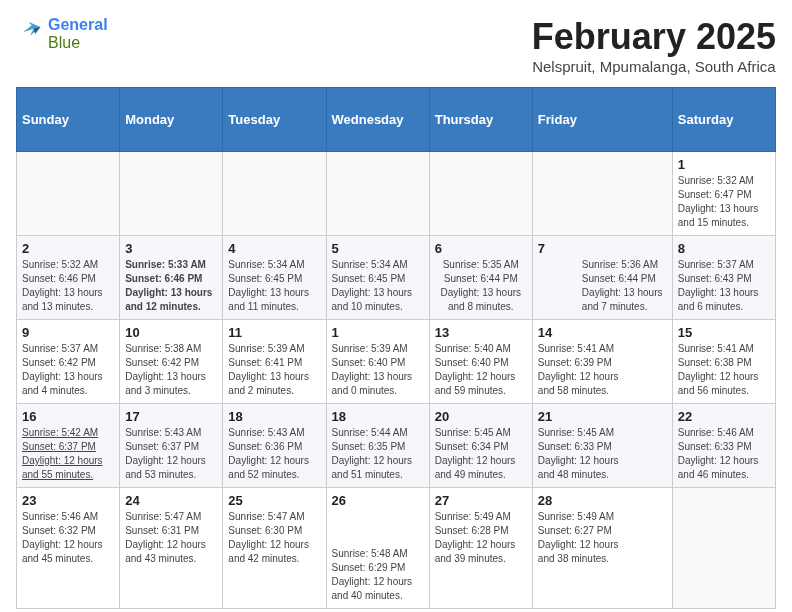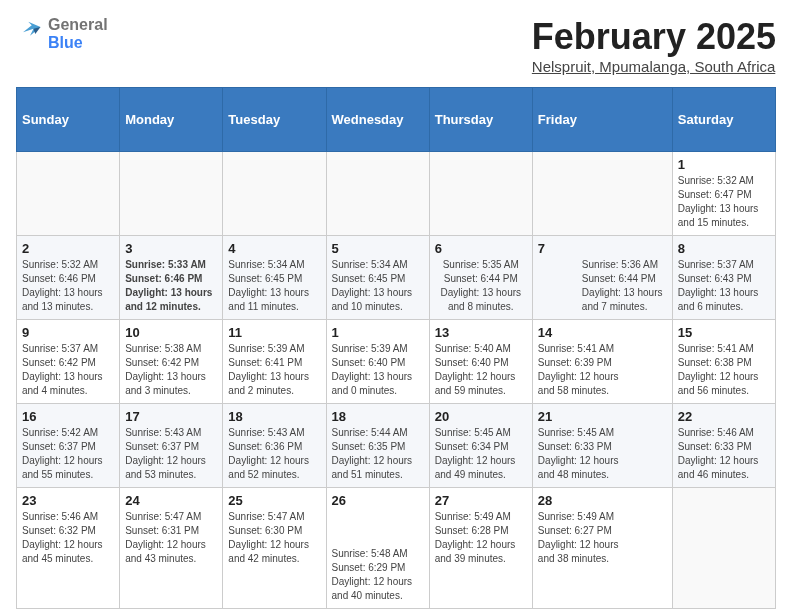--- a/index.html
+++ b/index.html
@@ -19,31 +19,30 @@
     .logo {
       display: flex;
       align-items: center;
       gap: 4px;
     }
     .logo-bird {
       width: 28px;
       height: 28px;
     }
     .title-section {
-      text-align: left;
+      text-align: center;
     }
     .month-title {
       font-size: 36px;
       font-weight: bold;
       color: #222;
     }
     .location-title {
       font-size: 15px;
       color: #444;
-      text-decoration: underline;
     }
     .calendar-table {
       width: 100%;
       border-collapse: collapse;
       border: 1px solid #ccc;
     }
     .calendar-table th {
       background: #3a7abf;
       color: #fff;
       font-size: 13px;
@@ -84,22 +83,22 @@
 </head>
 <body>
 
 <div class="header-section">
   <div class="logo">
     <svg class="logo-bird" viewBox="0 0 32 32">
       <polygon points="28,8 16,18 20,10 8,14 18,6 14,2" fill="#4a9fd4"></polygon>
       <polygon points="28,8 20,10 22,16" fill="#2a5c8a"></polygon>
     </svg>
     <div>
-      <div style="font-size:16px;font-weight:bold;color:#737373;line-height:1.1">General</div>
-      <div style="font-size:16px;font-weight:bold;color:#3b82f6;line-height:1.1">Blue</div>
+      <div style="font-size:16px;font-weight:bold;color:#3b82f6;line-height:1.1">General</div>
+      <div style="font-size:16px;font-weight:normal;color:#4d7c0f;line-height:1.1">Blue</div>
     </div>
   </div>
   <div class="title-section">
     <div class="month-title">February 2025</div>
     <div class="location-title">Nelspruit, Mpumalanga, South Africa</div>
   </div>
 </div>
 
 <table class="calendar-table">
   <thead>
@@ -227,21 +226,21 @@
           <span class="day-number">15</span>
           <div class="day-info" style="white-space: pre-line;">Sunrise: 5:41 AM
 Sunset: 6:38 PM
 Daylight: 12 hours
 and 56 minutes.</div>
         </td>
       </tr>
       <tr>
         <td>
           <span class="day-number">16</span>
-          <div class="day-info" style="white-space: pre-line;">Sunrise: 5:42 AM
+          <div class="day-info" style="white-space: pre-line; text-decoration: underline;">Sunrise: 5:42 AM
 Sunset: 6:37 PM
 Daylight: 12 hours
 and 55 minutes.</div>
         </td>
         <td>
           <span class="day-number">17</span>
           <div class="day-info" style="white-space: pre-line;">Sunrise: 5:43 AM
 Sunset: 6:37 PM
 Daylight: 12 hours
 and 53 minutes.</div>

